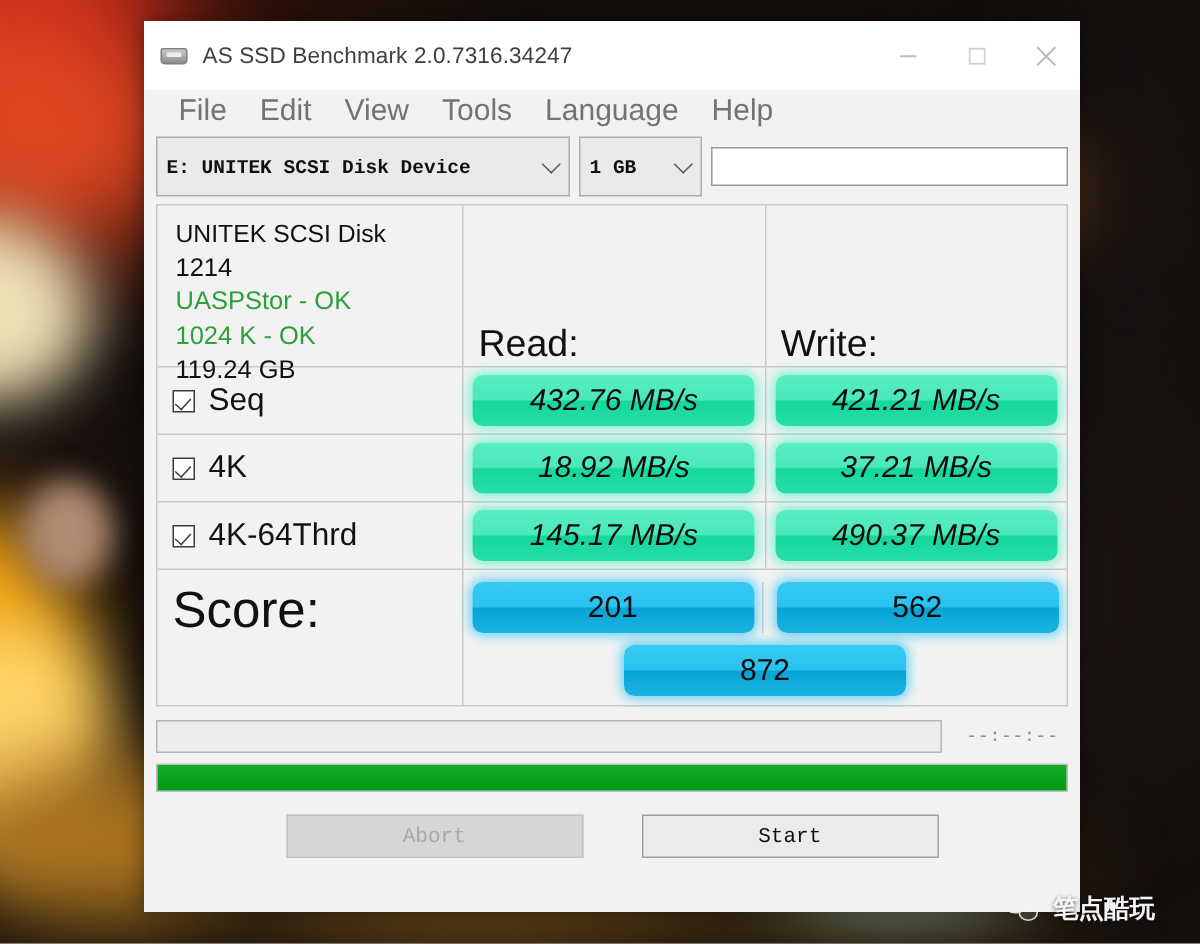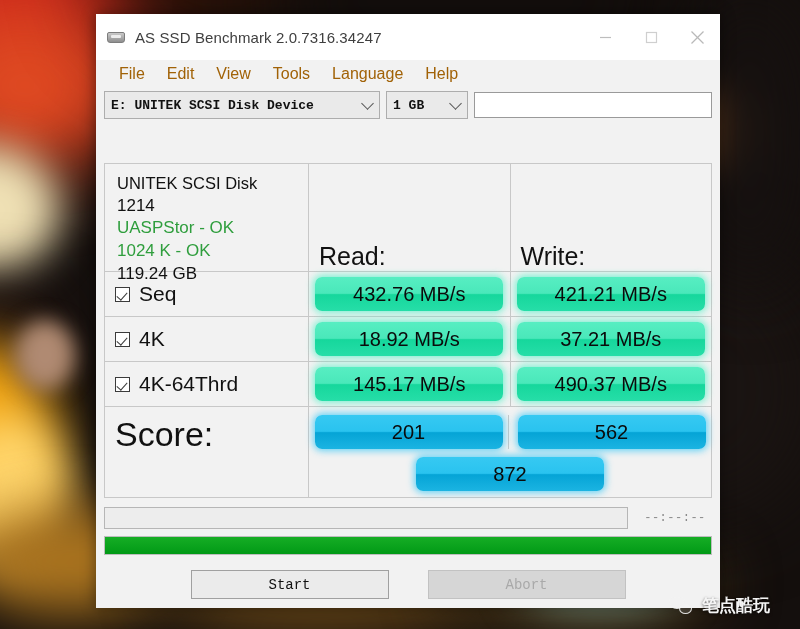--- a/index.html
+++ b/index.html
@@ -49,48 +49,48 @@
     width: 46px; height: 46px; display: flex; align-items: center; justify-content: center;
   }
   .winbtn svg { display: block; }
 
   
   .menubar {
     height: 28px; display: flex; align-items: center; padding-left: 12px;
     background: #f2f2f2; flex: none; gap: 0;
   }
   .menu-item {
-    font-size: 16px; color: #a16207; padding: 2px 11px; white-space: nowrap;
+    font-size: 20px; color: #737373; padding: 2px 11px; white-space: nowrap;
   }
 
   
   .selrow {
     display: flex; align-items: center; padding: 3px 8px 5px 8px;
     gap: 6px; flex: none; background: #f2f2f2;
   }
   .combo {
-    height: 28px; background: #eaeaea; border: 1px solid #adadad;
+    height: 40px; background: #eaeaea; border: 1px solid #adadad;
     display: flex; align-items: center; position: relative;
     font-family: "Liberation Mono", monospace;
     font-size: 13px; font-weight: bold; color: #111; padding-left: 6px;
   }
   .combo.drive { width: 276px; }
   .combo.size  { width: 82px; }
   .combo .caret {
     position: absolute; right: 7px; top: 50%; width: 9px; height: 9px;
     margin-top: -6px;
     border-left: 1.6px solid #555; border-bottom: 1.6px solid #555;
     transform: rotate(-45deg);
   }
   .textbox {
     flex: 1; height: 26px; background: #fff; border: 1px solid #9a9a9a;
   }
 
   
-  .content { flex: 1; display: flex; flex-direction: column; padding: 0 8px; margin-top: 39px; }
+  .content { flex: 1; display: flex; flex-direction: column; padding: 0 8px; }
   .grid {
     border: 1px solid #c8c8c8; background: #f2f2f2;
     display: flex; flex-direction: column;
   }
   .row { display: flex; border-bottom: 1px solid #c8c8c8; }
   .row:last-child { border-bottom: none; }
   .cell-label {
     width: 204px; flex: none; border-right: 1px solid #c8c8c8;
     display: flex; align-items: center; padding-left: 10px;
   }
@@ -131,20 +131,21 @@
 
   
   .pill {
     width: 188px; height: 34px; border-radius: 7px;
     display: flex; align-items: center; justify-content: center;
     font-size: 20px; color: #0b0b0b; white-space: nowrap;
   }
   .pill.green {
     background: linear-gradient(180deg, #57eec2 0%, #4ae8ba 48%, #16d79c 52%, #26dea8 100%);
     box-shadow: 0 0 7px 2px rgba(90,240,200,.75);
+    font-style: italic;
   }
   .pill.blue {
     background: linear-gradient(180deg, #36c9f2 0%, #2ac3ef 48%, #05a4d6 52%, #1bb4e2 100%);
     box-shadow: 0 0 7px 2px rgba(60,200,245,.75);
   }
 
   
   .row.score { height: 90px; }
   .row.score .cell-label { align-items: flex-start; padding-top: 8px; }
   .score-label { font-size: 34px; color: #111; }
@@ -351,22 +352,22 @@
     <div class="statusrow">
       <div class="statusbox"></div>
       <div class="timetext">--:--:--</div>
     </div>
 
     <div class="progress">
       <div class="fill" style="width: 100%;"></div>
     </div>
 
     <div class="btnrow">
+      <div class="btn disabled">Abort</div>
       <div class="btn">Start</div>
-      <div class="btn disabled">Abort</div>
     </div>
 
   </div>
 </div>
 
 <div id="watermark">
   <div class="wechat">
     <div class="b1"></div>
       <div class="b2"></div>
   </div>

